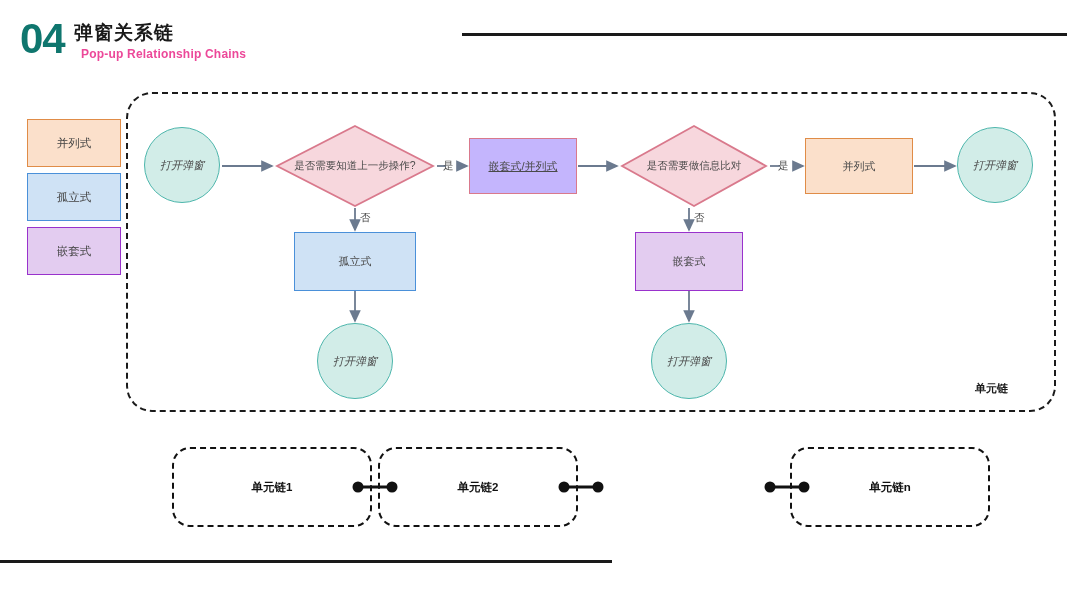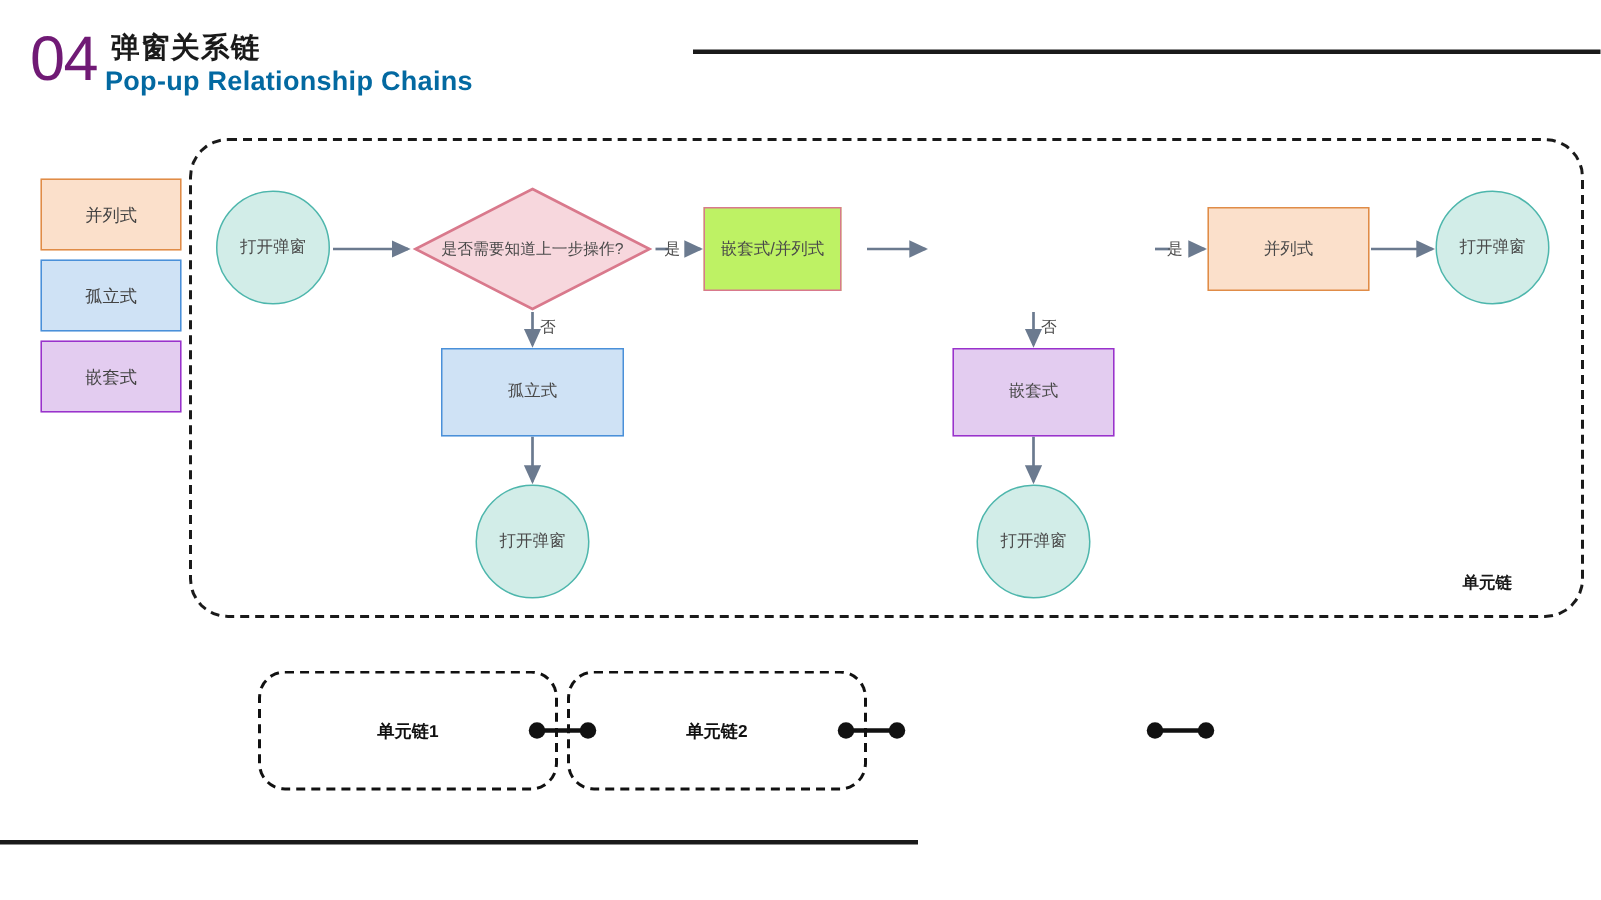--- a/index.html
+++ b/index.html
@@ -8,49 +8,49 @@
     background:#ffffff;
     font-family:"Liberation Sans","DejaVu Sans",sans-serif;
     color:#222;
   }
   .canvas{position:absolute;left:0;top:0;width:1067px;height:600px;}
 
   
   .hdr-rule{position:absolute;left:462px;top:33px;width:605px;height:3px;background:#1a1a1a;}
   .ftr-rule{position:absolute;left:0px;top:560px;width:612px;height:3px;background:#1a1a1a;}
 
-  .num{position:absolute;left:20px;top:18px;font-size:42px;font-weight:normal;letter-spacing:-1px;color:#701a75;line-height:42px;}
+  .num{position:absolute;left:20px;top:18px;font-size:42px;font-weight:bold;letter-spacing:-1px;color:#0f766e;line-height:42px;}
   .title-cn{position:absolute;left:74px;top:22px;font-size:19px;font-weight:bold;color:#1a1a1a;line-height:22px;letter-spacing:1px;}
-  .title-en{position:absolute;left:70px;top:47px;font-size:18px;font-weight:bold;color:#0369a1;line-height:14px;letter-spacing:0.2px;}
+  .title-en{position:absolute;left:81px;top:47px;font-size:12px;font-weight:bold;color:#ec4899;line-height:14px;letter-spacing:0.2px;}
   .subtitle{position:absolute;left:20px;top:74px;font-size:11.5px;font-weight:bold;color:#1a1a1a;line-height:14px;}
 
   
   .legend-box{position:absolute;left:27px;width:92px;height:46px;border-width:1.6px;border-style:solid;
     display:flex;align-items:center;justify-content:center;font-size:11.5px;color:#444;}
   .lg-par{top:119px;background:#fbe0cb;border-color:#e08c47;}
   .lg-iso{top:173px;background:#cfe2f5;border-color:#4a90d9;}
   .lg-nes{top:227px;background:#e3ccf0;border-color:#9932cc;}
 
   
   .unit-container{position:absolute;left:126px;top:92px;width:926px;height:316px;
     border:2px dashed #1a1a1a;border-radius:26px;}
   .unit-container-label{position:absolute;left:975px;top:381px;font-size:11px;font-weight:bold;color:#1a1a1a;}
 
   
   .node{position:absolute;display:flex;align-items:center;justify-content:center;
     font-size:11px;color:#4a4a4a;text-align:center;box-sizing:border-box;line-height:1.3;}
 
-  .circ{border-radius:50%;background:#d2ede8;border:1.6px solid #4db6ac;width:76px;height:76px;}
+  .circ{border-radius:50%;background:#d2ede8;border:1.6px solid #4db6ac;width:76px;height:76px;font-style:italic;}
   .c1{left:144px;top:127px;}
   .c2{left:957px;top:127px;}
   .c3{left:317px;top:323px;}
   .c4{left:651px;top:323px;}
 
   .rect{border-width:1.6px;border-style:solid;box-sizing:border-box;}
-  .r-nested-par{left:469px;top:138px;width:92px;height:56px;background:#bef264;border-color:#d9798c;}
+  .r-nested-par{left:469px;top:138px;width:108px;height:56px;background:#c4b5fd;border-color:#d9798c;text-decoration:underline;}
   .r-par{left:805px;top:138px;width:108px;height:56px;background:#fbe0cb;border-color:#e08c47;}
   .r-iso{left:294px;top:232px;width:122px;height:59px;background:#cfe2f5;border-color:#4a90d9;}
   .r-nes{left:635px;top:232px;width:108px;height:59px;background:#e3ccf0;border-color:#9932cc;}
 
   .diamond-wrap{position:absolute;}
   .d1{left:275px;top:124px;width:160px;height:84px;}
   .d2{left:620px;top:124px;width:148px;height:84px;}
   .diamond-wrap svg{display:block;}
   .diamond-label{position:absolute;left:0;top:0;width:100%;height:100%;
     display:flex;align-items:center;justify-content:center;font-size:10.5px;color:#4a4a4a;}
@@ -140,20 +140,28 @@
     </svg>
     <div class="diamond-label">
       <span>是否需要知道上一步操作?</span>
     </div>
   </div>
 
   <div class="node rect r-nested-par">
     <span>嵌套式/并列式</span>
   </div>
 
+  <div class="diamond-wrap d2">
+    <svg width="148" height="84" viewBox="0 0 148 84">
+      <polygon points="74,2 146,42 74,82 2,42" fill="#f7d7dd" stroke="#d9798c" stroke-width="1.8"></polygon>
+    </svg>
+    <div class="diamond-label">
+      <span>是否需要做信息比对</span>
+    </div>
+  </div>
 
   <div class="node rect r-par">
     <span>并列式</span>
   </div>
 
   <div class="node circ c2">
     <span>打开弹窗</span>
   </div>
 
   <div class="node rect r-iso">
@@ -171,20 +179,23 @@
   <div class="node circ c4">
     <span>打开弹窗</span>
   </div>
 
   <div class="chain-row">
     <div class="chain-seg cs1">
       <span>单元链1</span>
     </div>
     <div class="chain-seg cs2">
       <span>单元链2</span>
+    </div>
+    <div class="chain-seg cs4">
+      <span>单元链n</span>
     </div>
 
     <svg class="link lk1" viewBox="0 0 46 14">
       <line x1="6" y1="7" x2="40" y2="7" stroke="#111" stroke-width="3"></line>
       <circle cx="6" cy="7" r="5.5" fill="#111"></circle>
       <circle cx="40" cy="7" r="5.5" fill="#111"></circle>
     </svg>
     <svg class="link lk2" viewBox="0 0 46 14">
       <line x1="6" y1="7" x2="40" y2="7" stroke="#111" stroke-width="3"></line>
       <circle cx="6" cy="7" r="5.5" fill="#111"></circle>

